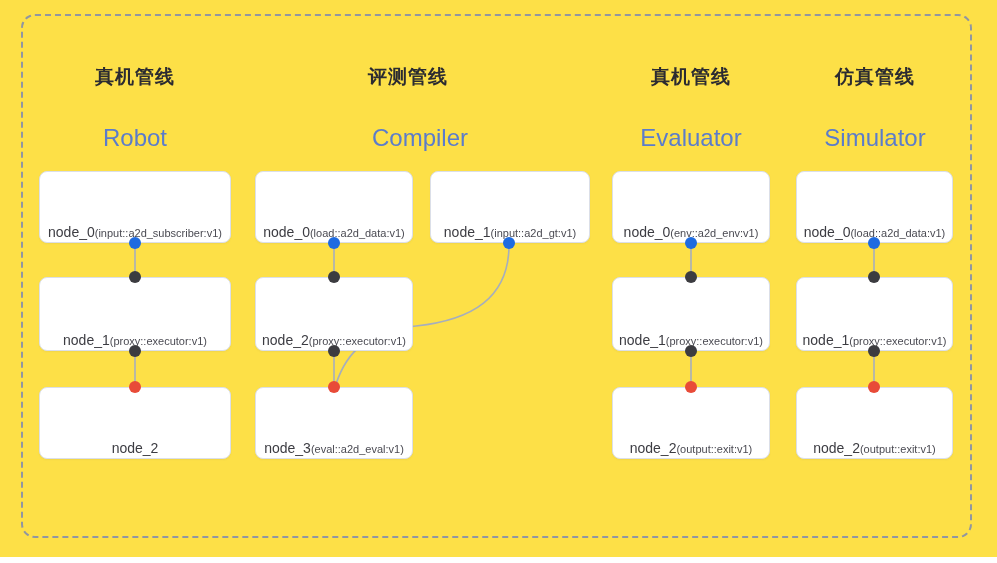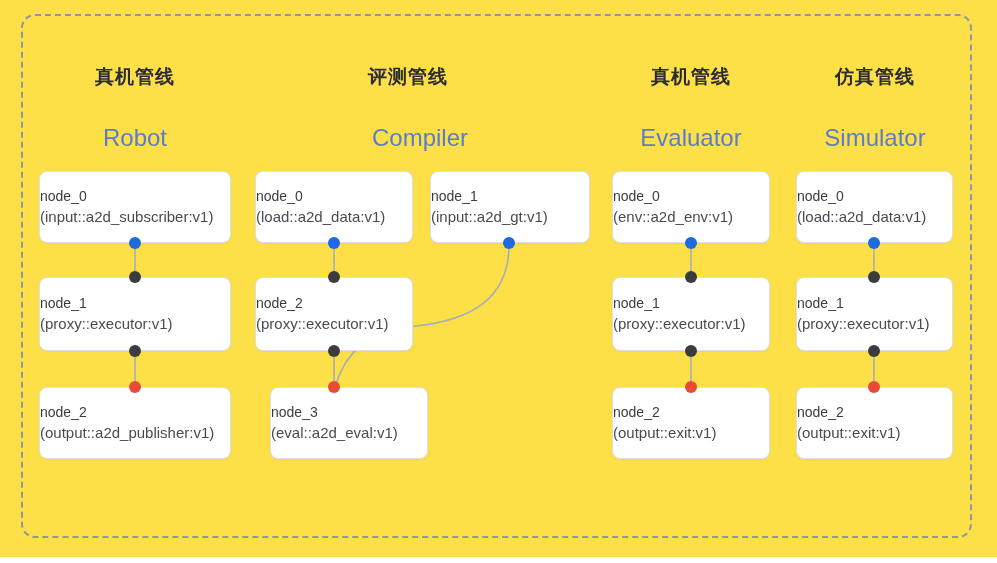--- a/index.html
+++ b/index.html
@@ -7,24 +7,24 @@
   .canvas{position:relative;width:997px;height:557px;background:#fde047;overflow:hidden;}
   .frame{position:absolute;left:21px;top:14px;width:947px;height:520px;
          border:2px dashed #9096a1;border-radius:14px;}
   .title-zh{position:absolute;transform:translateX(-50%);top:64px;
             font-size:19px;font-weight:700;color:#2b2b31;letter-spacing:1px;white-space:nowrap;}
   .title-en{position:absolute;transform:translateX(-50%);top:124px;
             font-size:24px;font-weight:400;color:#5b7ccb;white-space:nowrap;}
   .edges{position:absolute;left:0;top:0;z-index:1;}
   .node{position:absolute;z-index:2;background:#ffffff;border:1px solid #dbdfe8;border-radius:8px;
         box-shadow:0 1px 2px rgba(60,70,110,0.06);
-        display:flex;flex-direction:column;align-items:flex-start;justify-content:center;
+        display:flex;align-items:flex-end;justify-content:center;
         text-align:center;box-sizing:border-box;}
   .nname{font-size:14px;color:#3c3c42;line-height:1.45;}
-  .ntype{font-size:15px;color:#4a4a52;line-height:1.45;white-space:nowrap;}
+  .ntype{font-size:11px;color:#4a4a52;line-height:1.45;white-space:nowrap;}
   .dot{position:absolute;z-index:3;width:12px;height:12px;border-radius:50%;}
   .dot.blue{background:#1e6be0;}
   .dot.dark{background:#3c3c40;}
   .dot.red{background:#e84b38;}
 </style>
 </head>
 <body>
 
 <div class="canvas">
 
@@ -57,36 +57,35 @@
   <div class="node" style="left:39px;top:171px;width:192px;height:72px">
     <div class="nname">node_0</div>
     <div class="ntype">(input::a2d_subscriber:v1)</div>
   </div>
   <div class="node" style="left:39px;top:277px;width:192px;height:74px">
     <div class="nname">node_1</div>
     <div class="ntype">(proxy::executor:v1)</div>
   </div>
   <div class="node" style="left:39px;top:387px;width:192px;height:72px">
     <div class="nname">node_2</div>
-    <div class="ntype">(output::a2d_publisher:v1)</div>
   </div>
 
   <div class="node" style="left:255px;top:171px;width:158px;height:72px">
     <div class="nname">node_0</div>
     <div class="ntype">(load::a2d_data:v1)</div>
   </div>
   <div class="node" style="left:430px;top:171px;width:160px;height:72px">
     <div class="nname">node_1</div>
     <div class="ntype">(input::a2d_gt:v1)</div>
   </div>
   <div class="node" style="left:255px;top:277px;width:158px;height:74px">
     <div class="nname">node_2</div>
     <div class="ntype">(proxy::executor:v1)</div>
   </div>
-  <div class="node" style="left:270px;top:387px;width:158px;height:72px">
+  <div class="node" style="left:255px;top:387px;width:158px;height:72px">
     <div class="nname">node_3</div>
     <div class="ntype">(eval::a2d_eval:v1)</div>
   </div>
 
   <div class="node" style="left:612px;top:171px;width:158px;height:72px">
     <div class="nname">node_0</div>
     <div class="ntype">(env::a2d_env:v1)</div>
   </div>
   <div class="node" style="left:612px;top:277px;width:158px;height:74px">
     <div class="nname">node_1</div>

